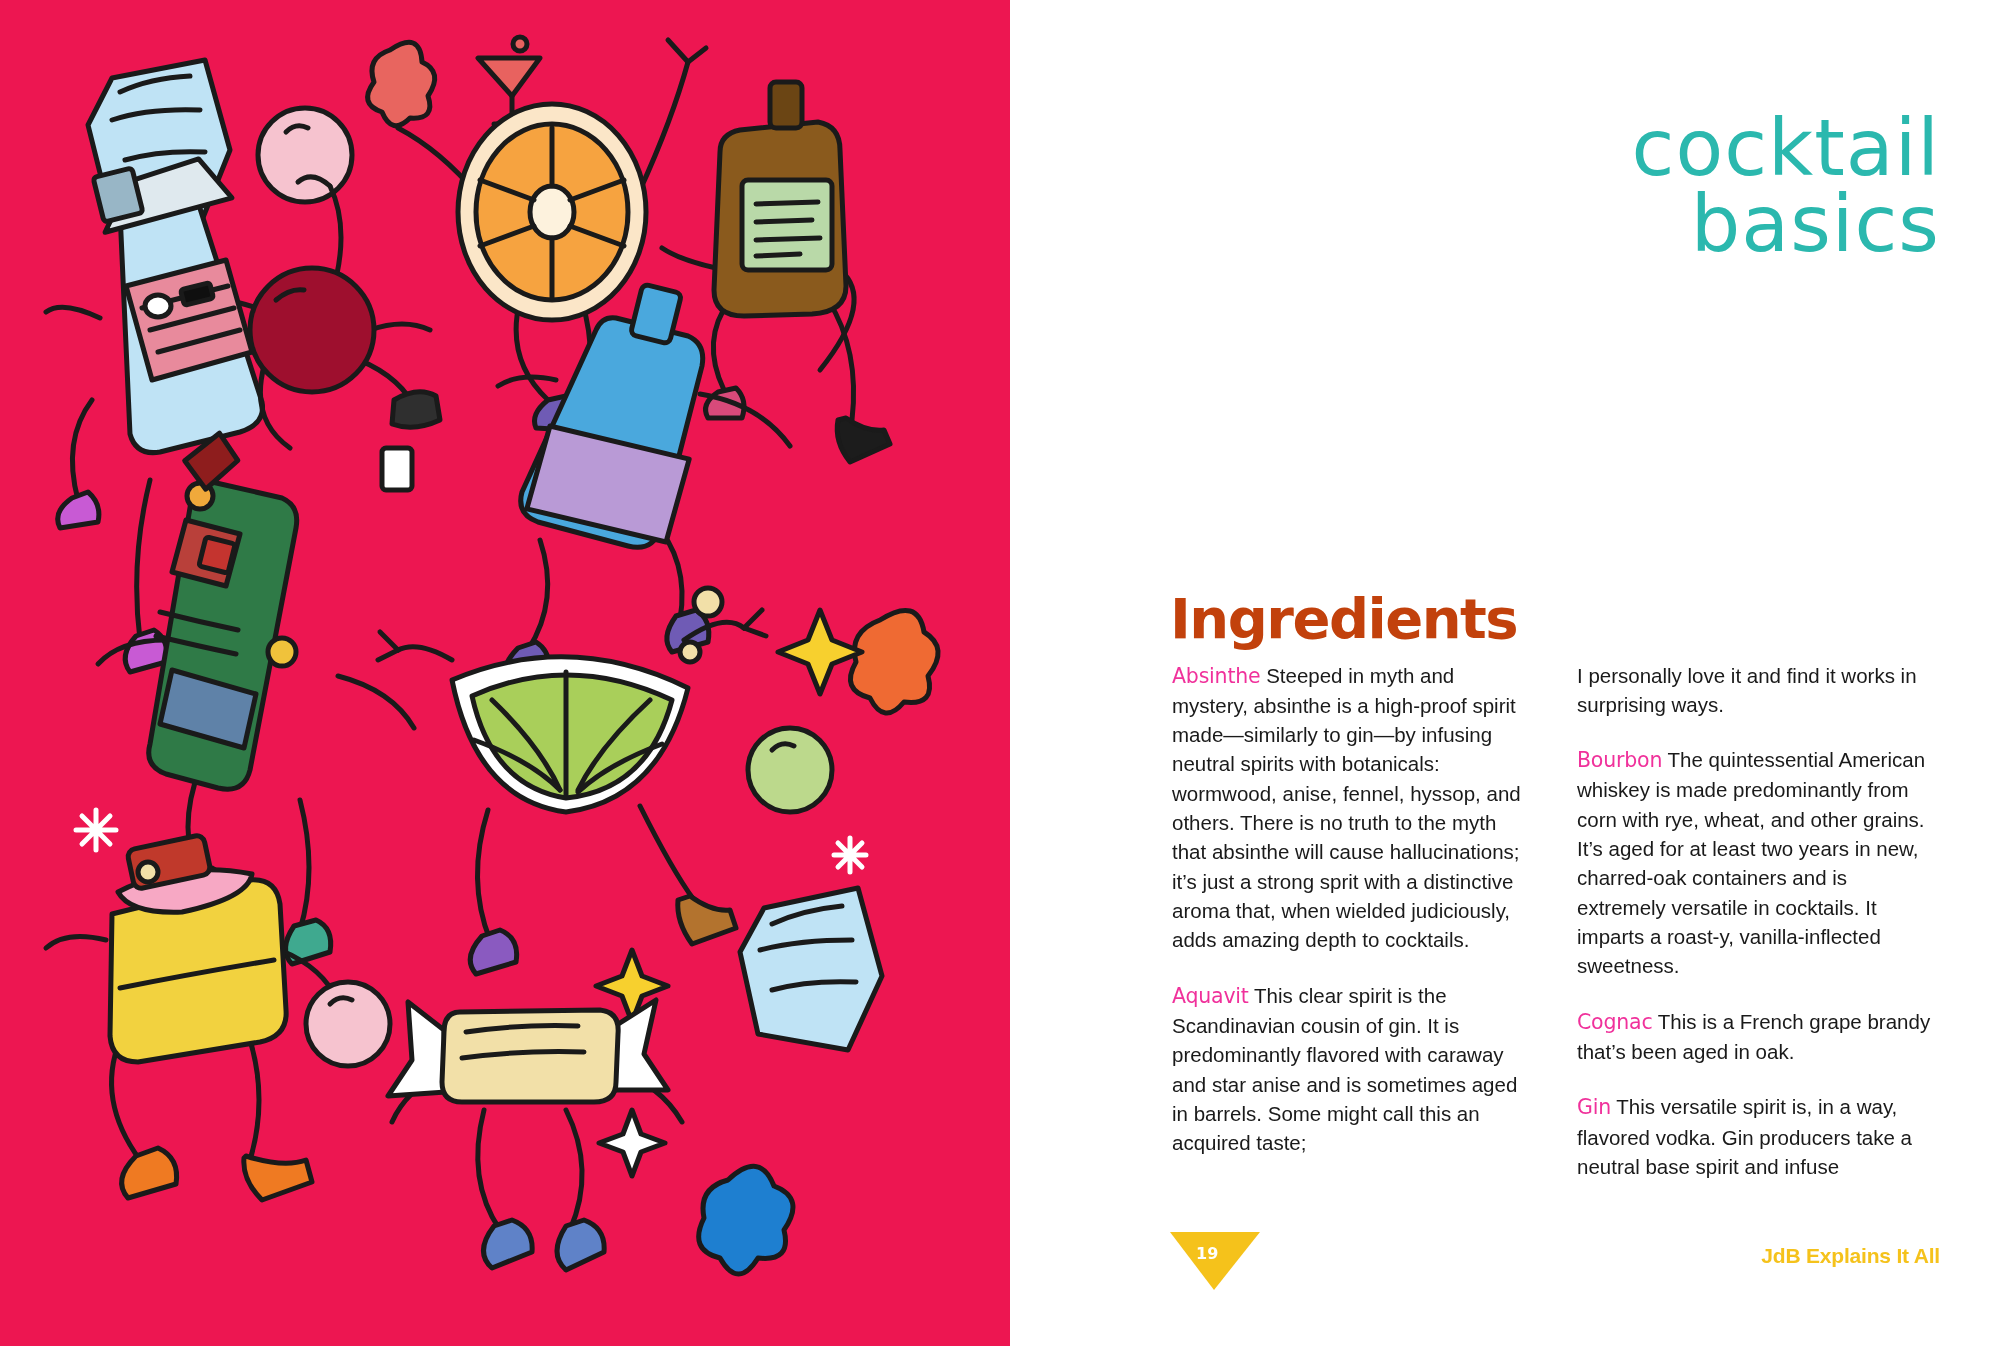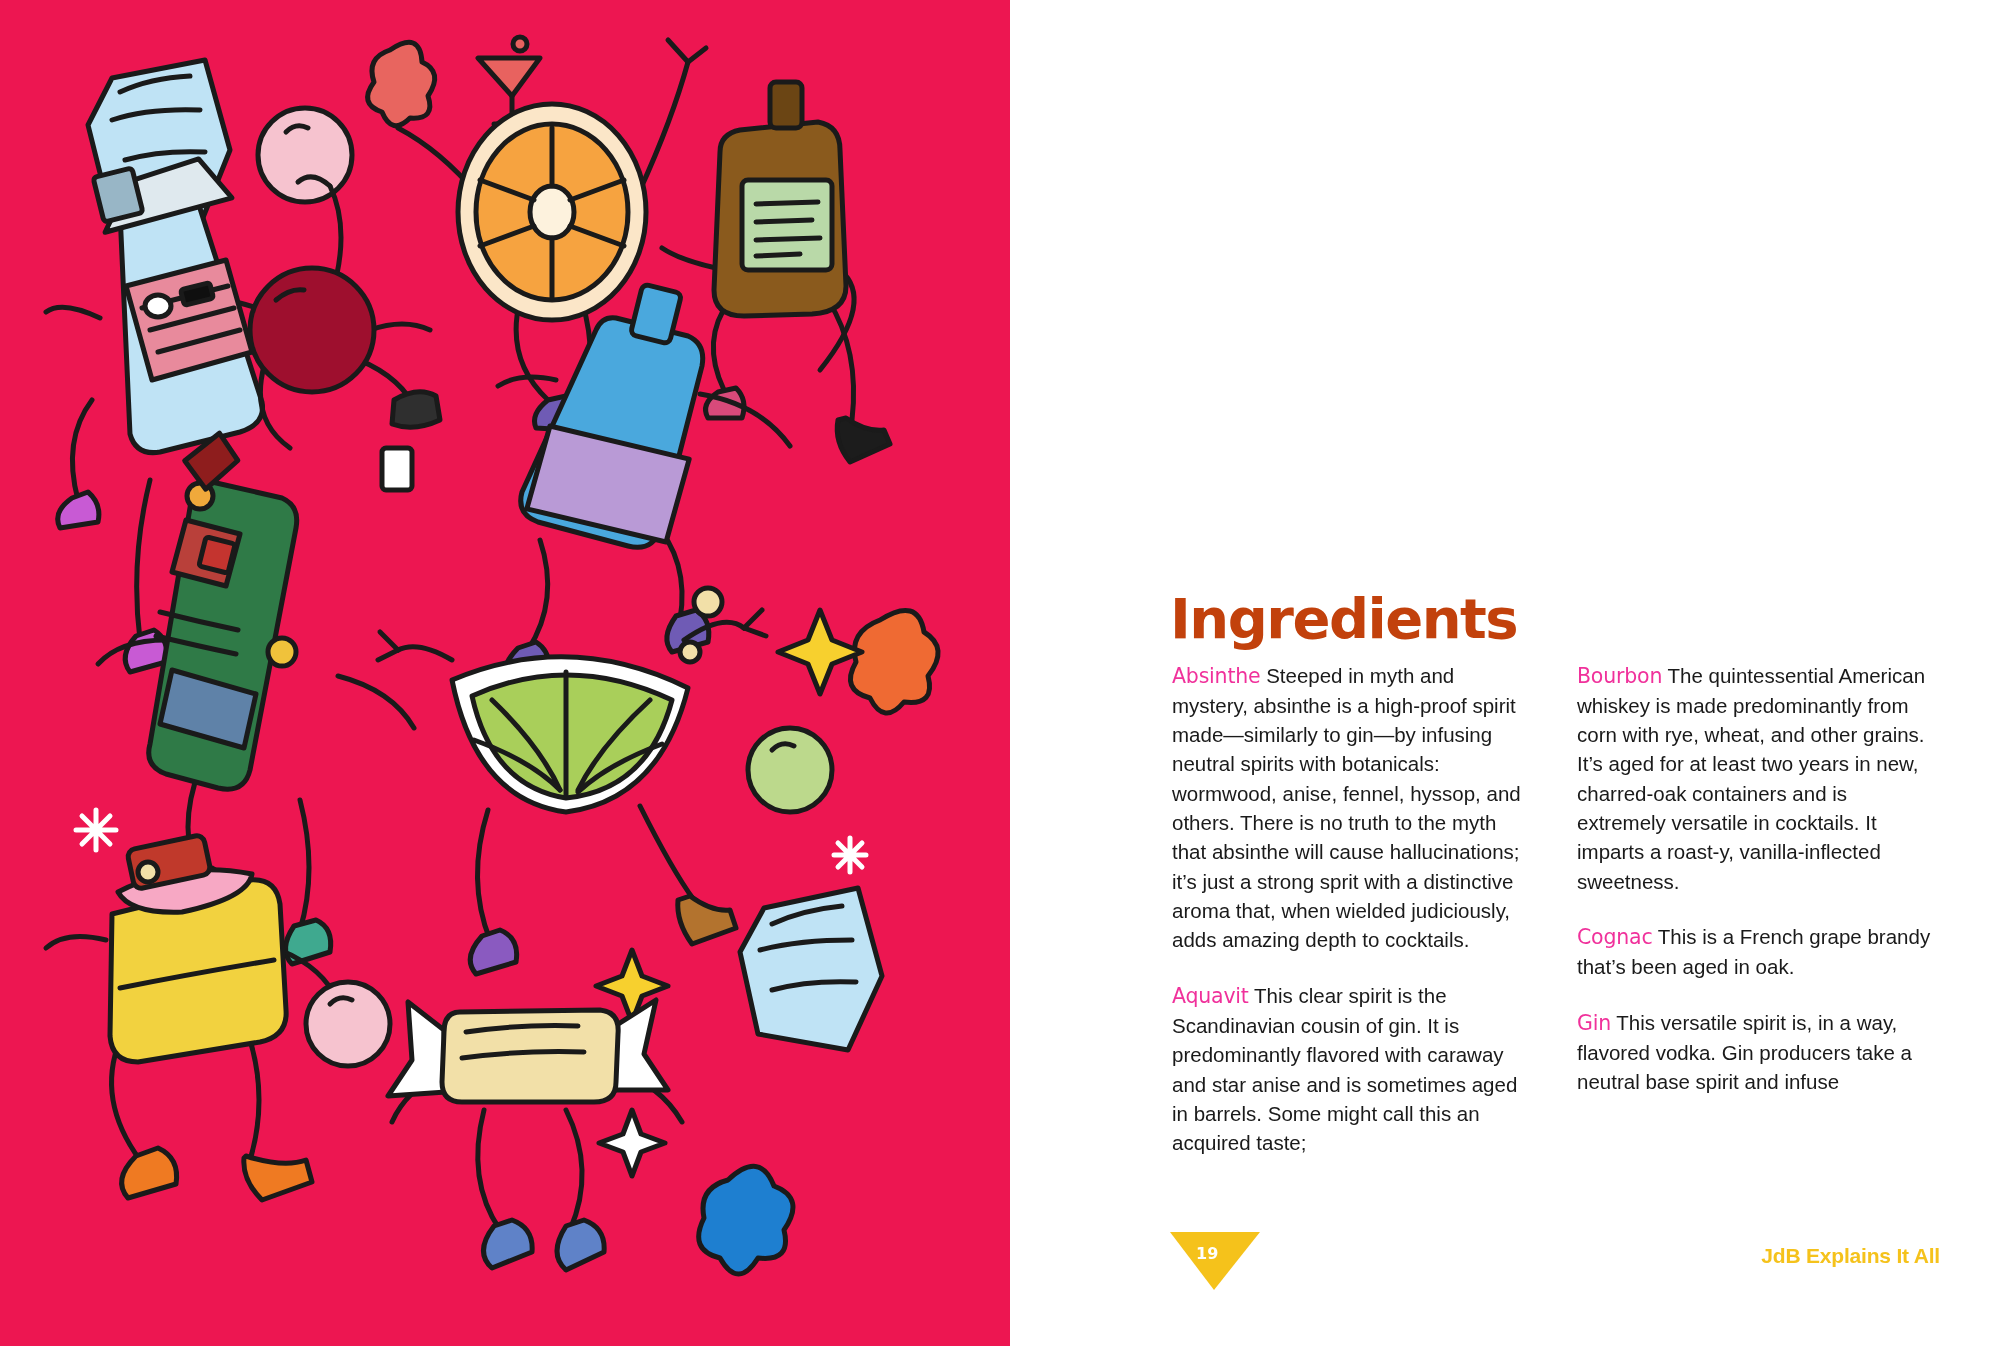--- a/index.html
+++ b/index.html
@@ -379,35 +379,40 @@
           <circle class="olf" fill="#f2e0a8" cx="148" cy="872" r="10"></circle>
           <circle class="olf" fill="#f2e0a8" cx="708" cy="602" r="14"></circle>
           <circle class="olf" fill="#f2e0a8" cx="690" cy="652" r="10"></circle>
         </g>
       </svg>
     </div>
   </div>
 
   <div class="right-page">
 
+    <div class="chapter-title">
+      <span class="line">cocktail</span>
+      <span class="line">basics</span>
+    </div>
 
     <h1 class="section-heading">Ingredients</h1>
 
     <div class="columns">
 
       <div class="col">
         <p class="entry">
           <span class="term">Absinthe</span><span> Steeped in myth and mystery, absinthe is a high-proof spirit made—similarly to gin—by infusing neutral spirits with botanicals: wormwood, anise, fennel, hyssop, and others. There is no truth to the myth that absinthe will cause hallucinations; it’s just a strong sprit with a distinctive aroma that, when wielded judiciously, adds amazing depth to cocktails.</span>
         </p>
         <p class="entry">
           <span class="term">Aquavit</span><span> This clear spirit is the Scandinavian cousin of gin. It is predominantly flavored with caraway and star anise and is sometimes aged in barrels. Some might call this an acquired taste;</span>
         </p>
       </div>
 
       <div class="col">
+        <p class="cont-para">I personally love it and find it works in surprising ways.</p>
         <p class="entry">
           <span class="term">Bourbon</span><span> The quintessential American whiskey is made predominantly from corn with rye, wheat, and other grains. It’s aged for at least two years in new, charred-oak containers and is extremely versatile in cocktails. It imparts a roast-y, vanilla-inflected sweetness.</span>
         </p>
         <p class="entry">
           <span class="term">Cognac</span><span> This is a French grape brandy that’s been aged in oak.</span>
         </p>
         <p class="entry">
           <span class="term">Gin</span><span> This versatile spirit is, in a way, flavored vodka. Gin producers take a neutral base spirit and infuse</span>
         </p>
       </div>

